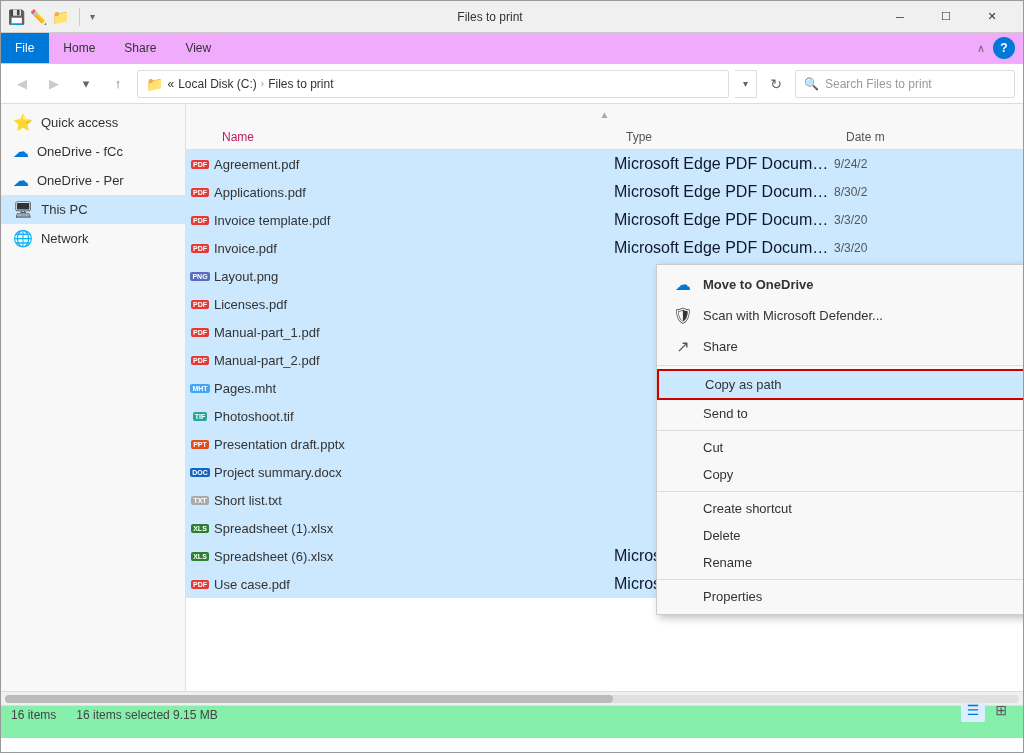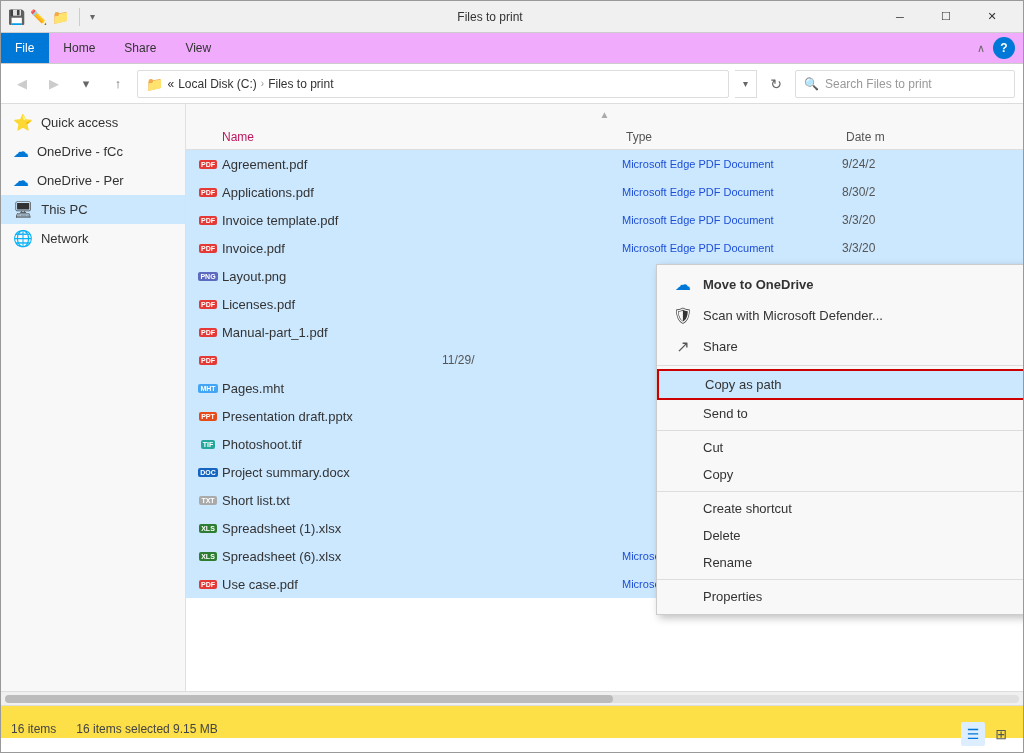--- a/index.html
+++ b/index.html
@@ -166,26 +166,26 @@
 
     .file-list {
       overflow-y: auto;
       height: calc(100% - 27px);
     }
     .file-row {
       display: flex;
       align-items: center;
       height: 28px;
       cursor: pointer;
-      padding-left: 8px;
+      padding-left: 0;
     }
     .file-row.selected { background: #cce8ff; }
     .file-icon { width: 28px; display: flex; align-items: center; justify-content: center; font-size: 16px; flex-shrink: 0; }
     .file-name { flex: 0 0 400px; font-size: 13px; color: #333; overflow: hidden; text-overflow: ellipsis; white-space: nowrap; }
-    .file-type { flex: 0 0 220px; font-size: 11px; color: #1d4ed8; overflow: hidden; text-overflow: ellipsis; white-space: nowrap; }
+    .file-type { flex: 0 0 220px; font-size: 16px; color: #0f172a; overflow: hidden; text-overflow: ellipsis; white-space: nowrap; }
     .file-date { flex: 1; font-size: 12px; color: #555; }
 
     
     .icon-pdf {
       background: #e53935;
       color: #fff;
       font-size: 7px;
       font-weight: bold;
       border-radius: 2px;
       padding: 1px 2px;
@@ -273,24 +273,24 @@
     .ctx-item.highlighted {
       background: #cce8ff;
       border: 2px solid #cc0000;
     }
     .ctx-item-icon { width: 20px; display: flex; align-items: center; justify-content: center; font-size: 16px; }
     .ctx-separator { height: 1px; background: #ddd; margin: 3px 0; }
 
     
     .status-bar {
       height: 28px;
-      background: #fde047;
+      background: #86efac;
       border-top: 1px solid #ddd;
       display: flex;
-      align-items: flex-start;
+      align-items: flex-end;
       padding: 16px 10px;
       font-size: 12px;
       color: #444;
       gap: 20px;
     }
     .status-right {
       margin-left: auto;
       display: flex;
       gap: 4px;
       align-items: center;
@@ -471,44 +471,45 @@
             <span class="icon-pdf">PDF</span>
           </div>
     <div class="file-name">Manual-part_1.pdf</div>
     <div class="file-type"></div>
     <div class="file-date">11/29/</div>
   </div>
         <div class="file-row selected">
     <div class="file-icon">
             <span class="icon-pdf">PDF</span>
           </div>
+    <div class="file-name">Manual-part_2.pdf</div>
     <div class="file-type"></div>
     <div class="file-date">11/29/</div>
   </div>
         <div class="file-row selected">
     <div class="file-icon">
             <span class="icon-mht">MHT</span>
           </div>
     <div class="file-name">Pages.mht</div>
     <div class="file-type"></div>
     <div class="file-date">3/3/20</div>
   </div>
         <div class="file-row selected">
     <div class="file-icon">
+            <span class="icon-tif">TIF</span>
+          </div>
+    <div class="file-name">Photoshoot.tif</div>
+    <div class="file-type"></div>
+    <div class="file-date">3/3/20</div>
+  </div>
+        <div class="file-row selected">
+    <div class="file-icon">
             <span class="icon-pptx">PPT</span>
           </div>
     <div class="file-name">Presentation draft.pptx</div>
-    <div class="file-type"></div>
-    <div class="file-date">3/3/20</div>
-  </div>
-        <div class="file-row selected">
-    <div class="file-icon">
-            <span class="icon-tif">TIF</span>
-          </div>
-    <div class="file-name">Photoshoot.tif</div>
     <div class="file-type"></div>
     <div class="file-date">3/3/20</div>
   </div>
         <div class="file-row selected">
     <div class="file-icon">
             <span class="icon-docx">DOC</span>
           </div>
     <div class="file-name">Project summary.docx</div>
     <div class="file-type"></div>
     <div class="file-date">3/3/20</div>

